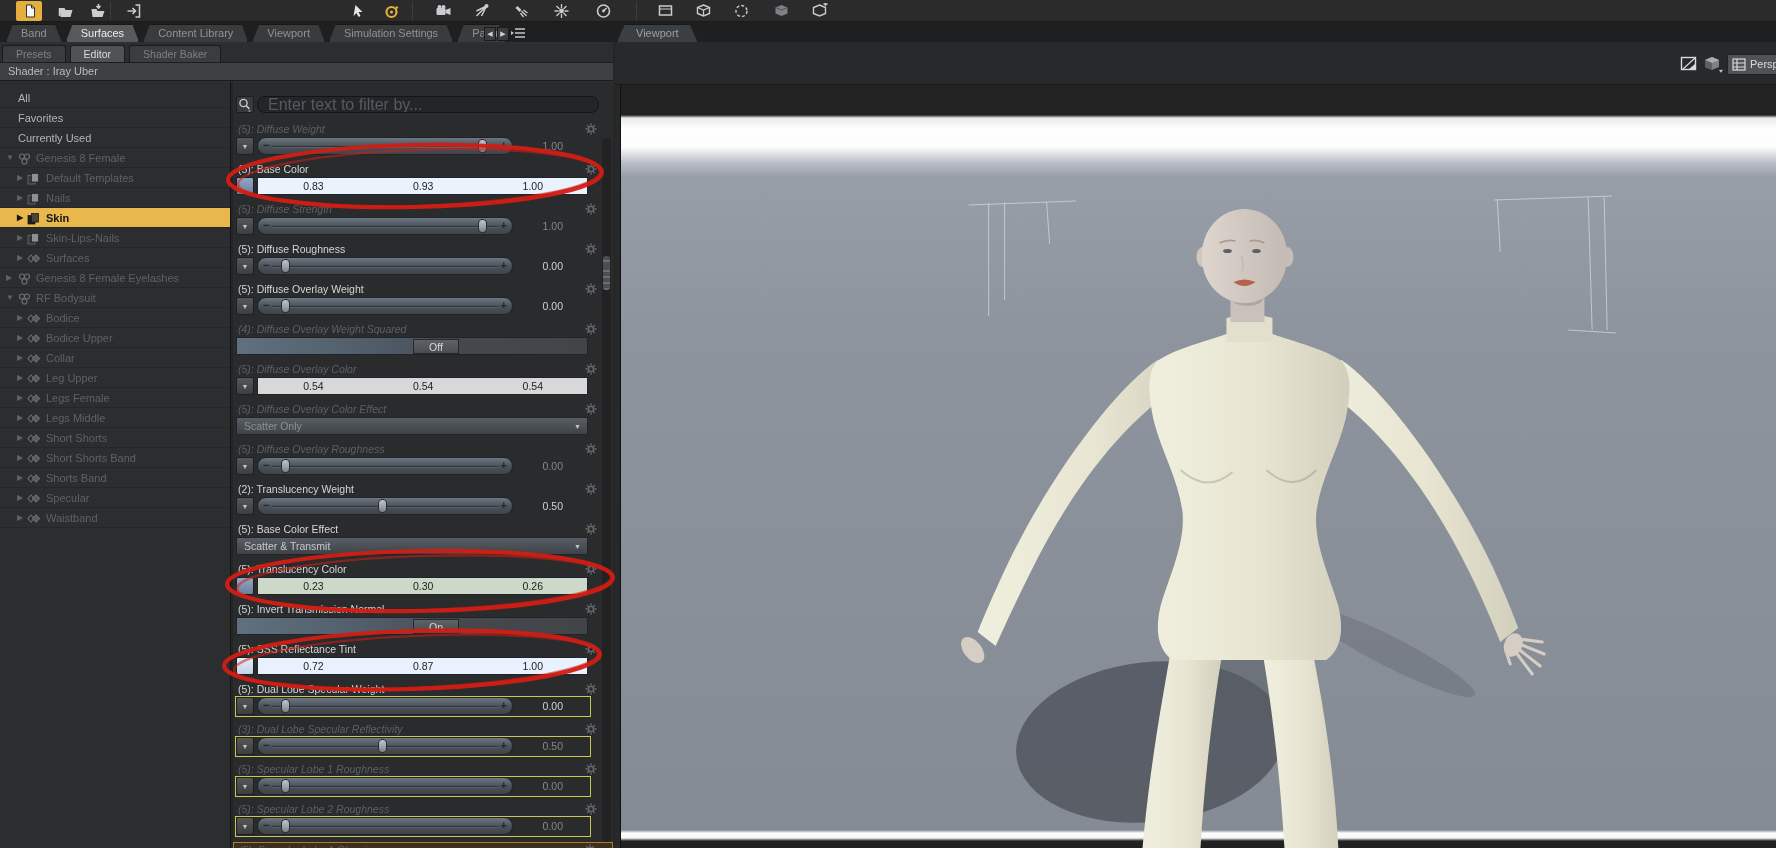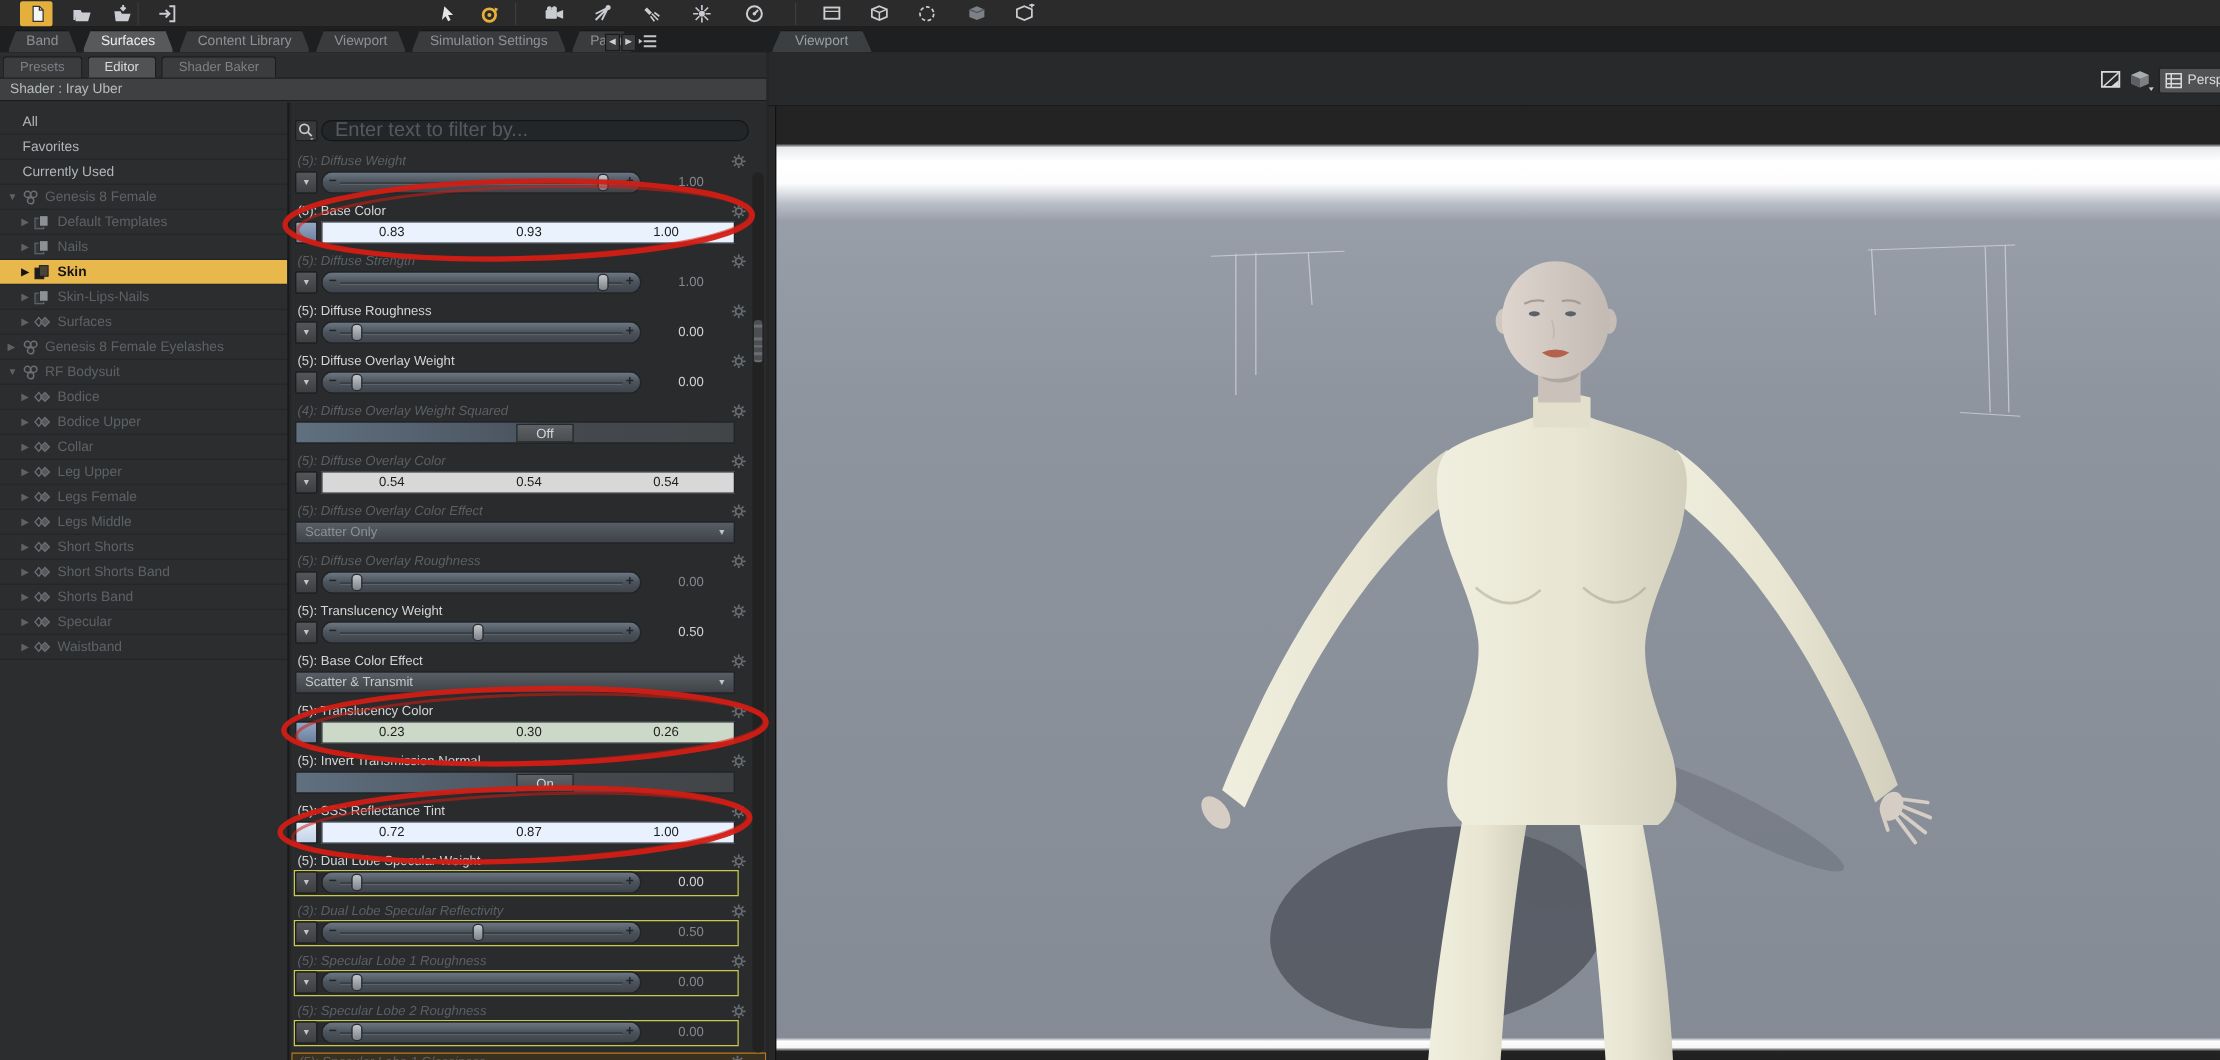--- a/index.html
+++ b/index.html
@@ -604,21 +604,21 @@
               <div class="track">
                 <span class="t-minus">−</span>
                 <span class="t-plus">+</span>
                 <div class="groove"></div>
                 <div class="thumb" style="left:23.3px"></div>
               </div>
               <div class="sval">0.00</div>
             </div>
           </div>
           <div class="pblock">
-            <div class="phead"><span>(5): Translucency Weight</span><span class="gear"><svg width="12" height="12" viewBox="0 0 12 12">
+            <div class="phead"><span>(2): Translucency Weight</span><span class="gear"><svg width="12" height="12" viewBox="0 0 12 12">
                   <g stroke="#6a6e73" stroke-width="1.4">
                     <circle cx="6" cy="6" r="2.6" fill="none"></circle>
                     <path d="M6 0.5v2M6 9.5v2M0.5 6h2M9.5 6h2M2.2 2.2l1.4 1.4M8.4 8.4l1.4 1.4M9.8 2.2L8.4 3.6M3.6 8.4L2.2 9.8"></path>
                   </g>
                 </svg></span></div>
             <div class="ctrl" style="width:354px">
               <div class="dd-btn">▼</div>
               <div class="track">
                 <span class="t-minus">−</span>
                 <span class="t-plus">+</span>

